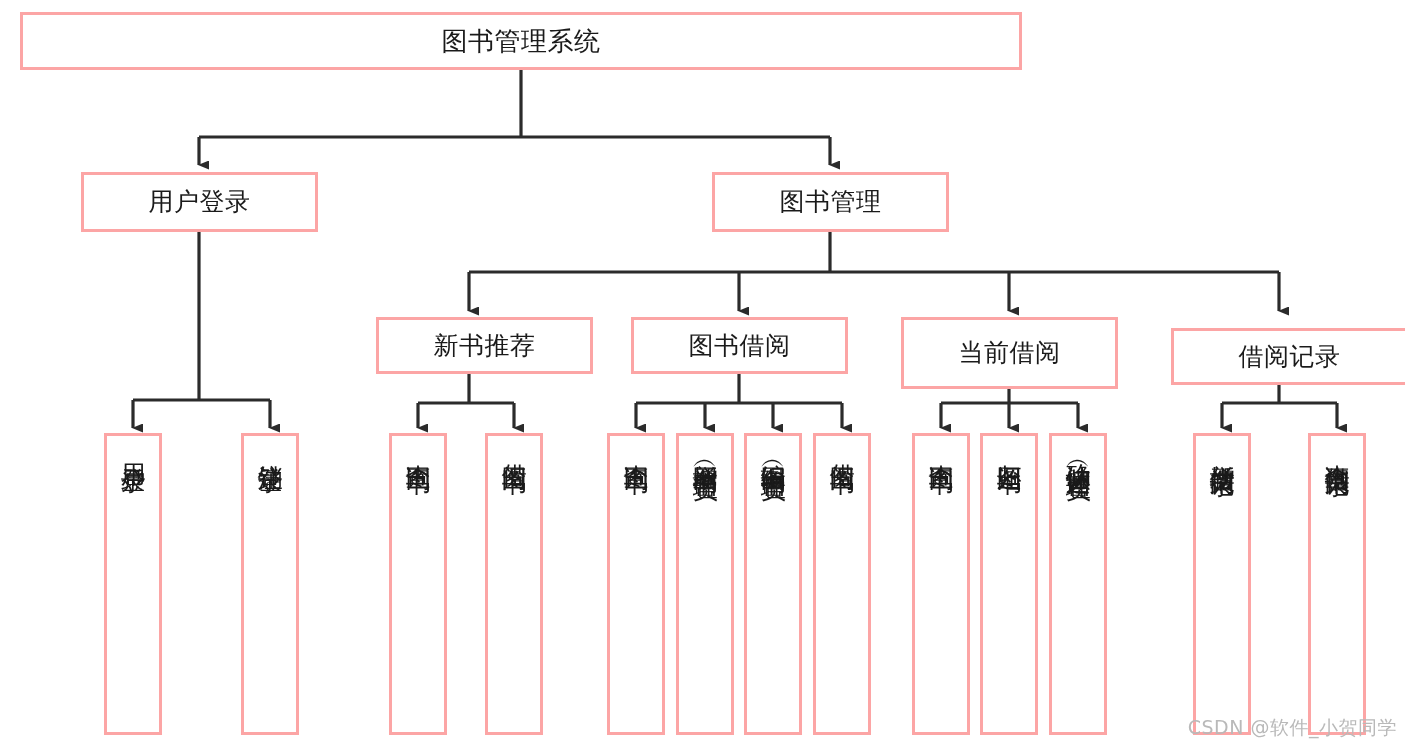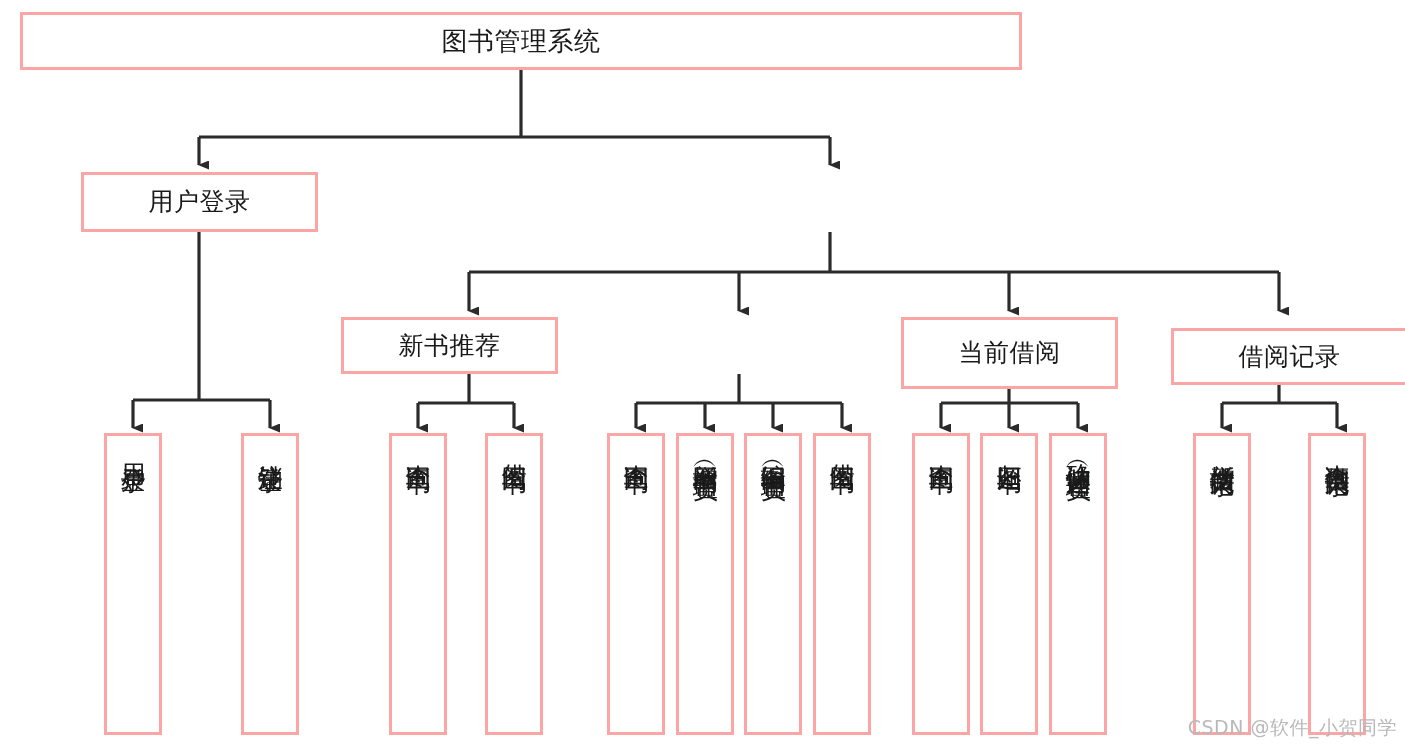--- a/index.html
+++ b/index.html
@@ -132,23 +132,29 @@
     </g>
   </svg>
 
   <div class="node horiz root" style="left:20px; top:12px; width:1002px; height:58px;">
     <span class="label">图书管理系统</span>
   </div>
 
   <div class="node horiz" style="left:81px; top:172px; width:237px; height:60px;">
     <span class="label">用户登录</span>
   </div>
-
-  <div class="node horiz" style="left:341px; top:317px; width:217px; height:57px;">
+  <div class="node horiz" style="left:712px; top:172px; width:237px; height:60px;">
+    <span class="label">图书管理</span>
+  </div>
+
+  <div class="node horiz" style="left:376px; top:317px; width:217px; height:57px;">
     <span class="label">新书推荐</span>
+  </div>
+  <div class="node horiz" style="left:631px; top:317px; width:217px; height:57px;">
+    <span class="label">图书借阅</span>
   </div>
   <div class="node horiz" style="left:901px; top:317px; width:217px; height:72px;">
     <span class="label">当前借阅</span>
   </div>
   <div class="node horiz" style="left:1171px; top:328px; width:237px; height:57px;">
     <span class="label">借阅记录</span>
   </div>
 
   <div class="node vert" style="left:104px; top:433px; width:58px; height:302px;">
     <span class="label">用户登录</span>

